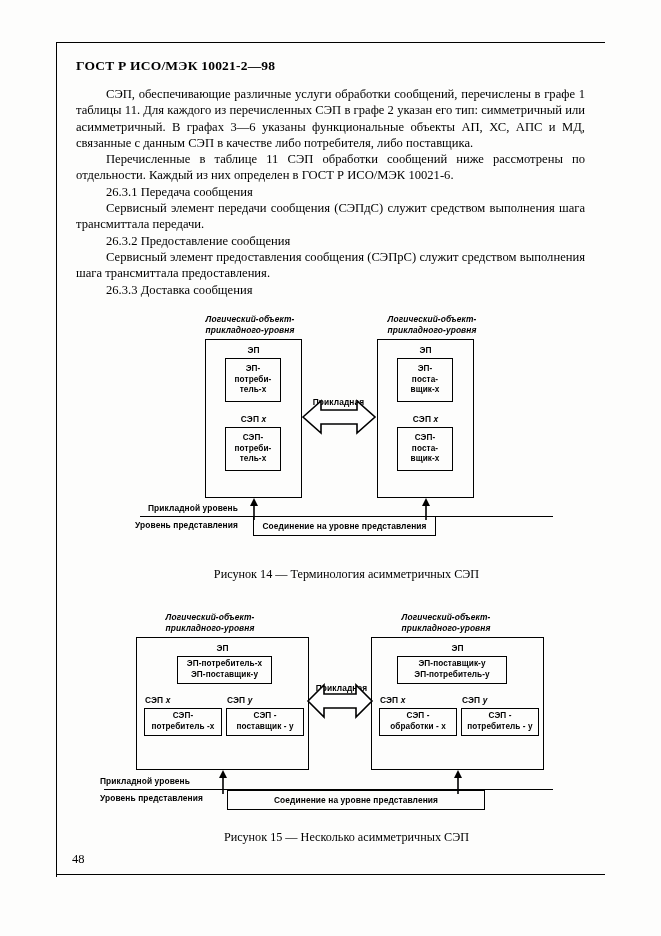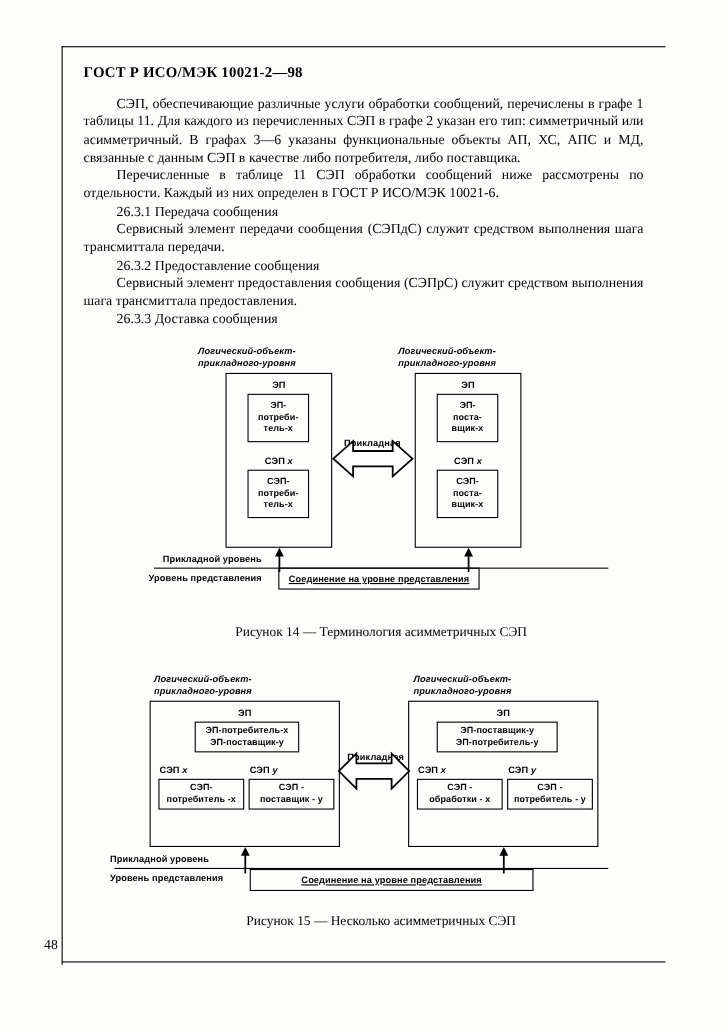--- a/index.html
+++ b/index.html
@@ -68,21 +68,21 @@
     text-align: justify;
     text-justify: inter-word;
   }
   .body-text p {
     margin: 0;
     text-indent: 30px;
   }
 
   .page-number {
     position: absolute;
-    left: 40px;
+    left: 72px;
     top: 852px;
     font-size: 12.5px;
   }
 
   
   .figure {
     position: absolute;
     font-family: "Liberation Sans", "DejaVu Sans", sans-serif;
   }
   .fig-caption {
@@ -90,20 +90,21 @@
     width: 100%;
     text-align: center;
     font-family: "Liberation Serif", "DejaVu Serif", serif;
     font-size: 12.2px;
     white-space: nowrap;
     padding-left: 16px;
   }
 
   .ae-title {
     position: absolute;
+    text-align: center;
     font-size: 8.4px;
     font-weight: bold;
     font-style: italic;
     line-height: 10.5px;
     letter-spacing: 0.1px;
   }
   .ae-box {
     position: absolute;
     border: 1.6px solid #000;
     background: transparent;
@@ -166,21 +167,20 @@
     border: 1.3px solid #000;
     box-sizing: border-box;
     display: flex;
     align-items: center;
     justify-content: center;
     font-size: 8.4px;
     font-weight: bold;
     letter-spacing: 0.1px;
     white-space: nowrap;
     background: transparent;
-    text-decoration: underline;
   }
   .arrow-up {
     position: absolute;
   }
   svg { display: block; overflow: visible; }
 </style>
 </head>
 <body>
 
 <div id="page">

